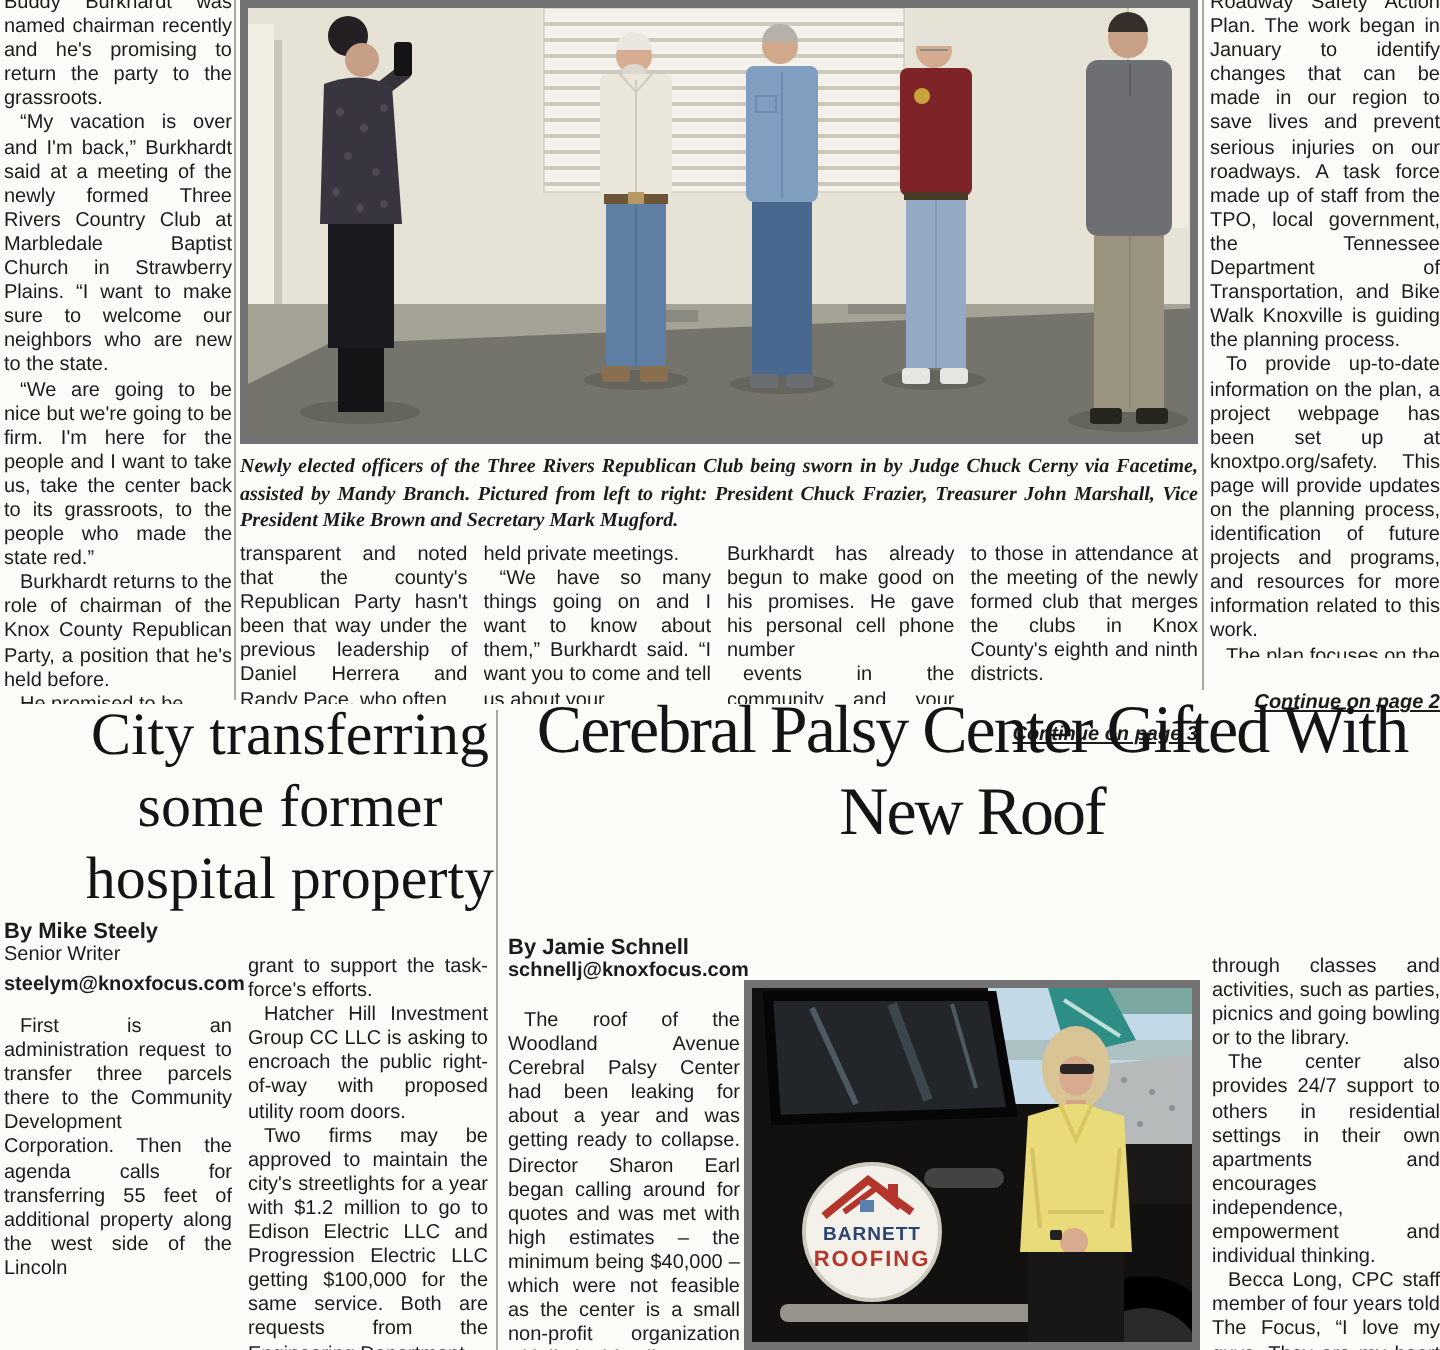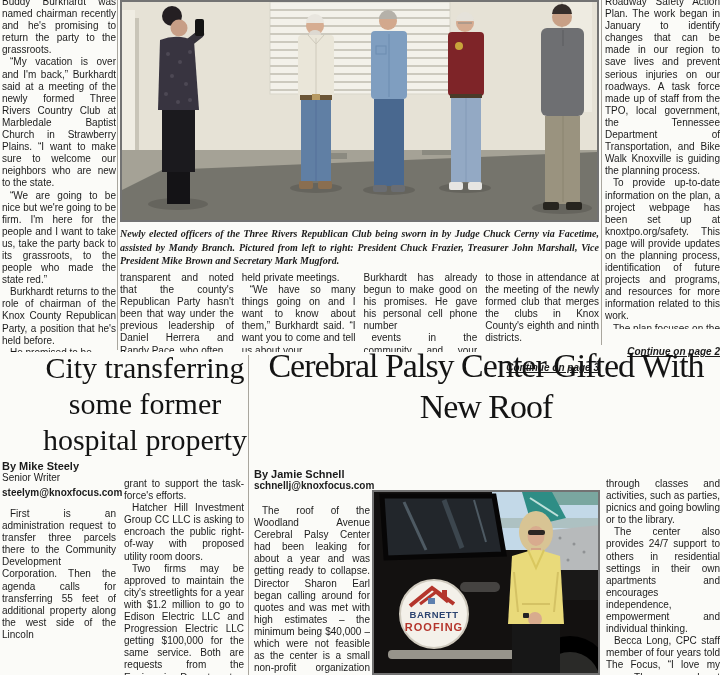--- a/index.html
+++ b/index.html
@@ -6,21 +6,21 @@
   body{
     width:720px;height:675px;overflow:hidden;position:relative;
     background:#fbfbf8;color:#1b1b1b;
     font-family:"Liberation Sans", sans-serif;
   }
   .abs{position:absolute;}
   .bt{font-size:10px;line-height:12.1px;text-align:justify;overflow:hidden;}
   .bt p{margin:0;text-indent:8px;}
   .cont p:first-child{text-indent:0;}
   .vrule{position:absolute;width:1px;background:#a9a69e;}
-  .photo{border:2px solid #737373;box-sizing:border-box;background:#fca5a5;overflow:hidden;}
+  .photo{border:4px solid #737373;box-sizing:border-box;background:#fca5a5;overflow:hidden;}
   .caption{
     font-family:"Liberation Serif", serif;font-weight:700;font-style:italic;
     font-size:10px;line-height:13.5px;text-align:justify;
   }
   .headline{
     font-family:"Liberation Serif", serif;font-weight:400;color:#141414;
     text-align:center;margin:0;
   }
   .headline.city{font-size:30px;line-height:1.2;}
   .headline.cpc{font-size:34px;line-height:1.2;letter-spacing:-1px;}
@@ -33,21 +33,21 @@
   }
   .subcols{display:flex;gap:8px;}
   .subcols .c{flex:1;}
 </style>
 </head>
 <body>
 
 <div class="abs bt cont" style="left:2px;top:-4px;width:114px;height:356px;">
     <p>Buddy Burkhardt was named chairman recently and he's promising to return the party to the grassroots.</p>
     <p>“My vacation is over and I'm back,” Burkhardt said at a meeting of the newly formed Three Rivers Country Club at Marbledale Baptist Church in Strawberry Plains. “I want to make sure to welcome our neighbors who are new to the state.</p>
-    <p>“We are going to be nice but we're going to be firm. I'm here for the people and I want to take us, take the party back to its grassroots, to the people who made the state red.”</p>
+    <p>“We are going to be nice but we're going to be firm. I'm here for the people and I want to take us, take the center back to its grassroots, to the people who made the state red.”</p>
     <p>Burkhardt returns to the role of chairman of the Knox County Republican Party, a position that he's held before.</p>
     <p>He promised to be</p>
   </div>
 
 <div class="vrule" style="left:117px;top:0;height:350px;"></div>
 
 <div class="abs photo" style="left:120px;top:0;width:479px;height:222px;">
   <svg width="477" height="220" viewBox="0 0 477 220">
     <rect width="477" height="220" fill="#e0dcd0"></rect>
     <rect x="0" y="0" width="477" height="148" fill="#e6e2d6"></rect>

